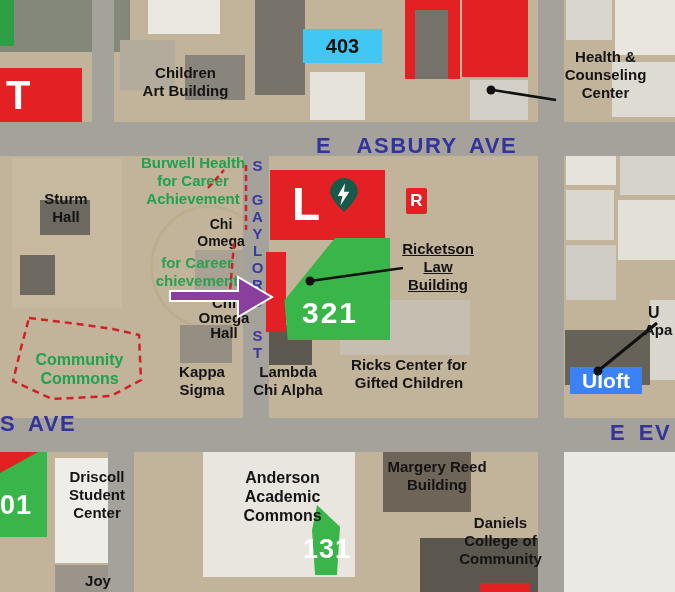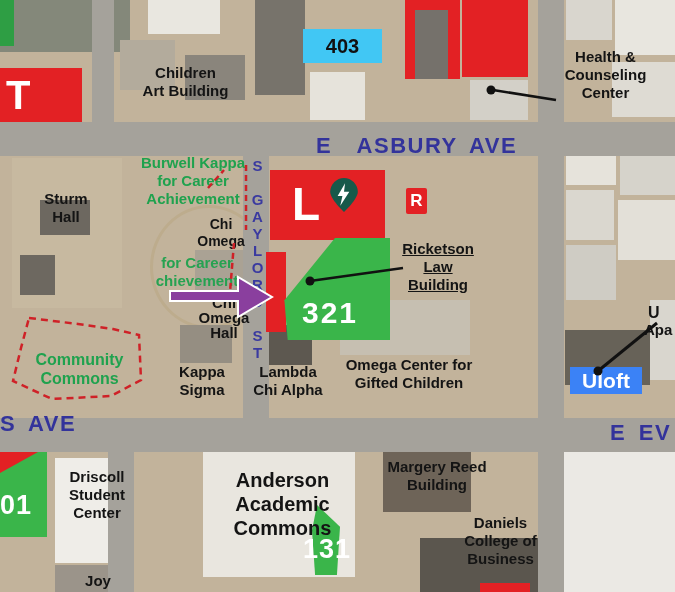--- a/index.html
+++ b/index.html
@@ -114,54 +114,54 @@
   <span class="street" style="left:316px;top:133px;">E  ASBURY AVE</span>
   <span class="street" style="left:0;top:411px;">S AVE</span>
   <span class="street" style="left:610px;top:420px;">E EV</span>
   <span class="vstreet" style="left:249px;top:157px;height:208px;">S GAYLORD ST</span>
 
   <div class="lbl" style="left:128px;top:64px;width:115px;">Children
 Art Building</div>
   <div class="lbl" style="left:543px;top:48px;width:125px;">Health &amp;
 Counseling
 Center</div>
-  <div class="lbl glbl" style="left:132px;top:154px;width:122px;">Burwell Kappa
+  <div class="lbl glbl" style="left:132px;top:154px;width:122px;">Burwell Health
 for Career
 Achievement</div>
   <div class="lbl" style="left:20px;top:190px;width:92px;">Sturm
 Hall</div>
   <div class="lbl" style="left:196px;top:216px;width:50px;font-size:14px;">Chi
 Omega</div>
   <div class="lbl glbl" style="left:145px;top:254px;width:104px;opacity:.95;">for Career
 chievement</div>
   <div class="lbl" style="left:394px;top:240px;width:88px;text-decoration:underline;">Ricketson
 Law
 Building</div>
   <div class="lbl" style="left:196px;top:295px;width:56px;line-height:1.0;">Chi
 Omega
 Hall</div>
   <div class="lbl glbl" style="left:22px;top:350px;width:115px;font-size:16px;">Community
 Commons</div>
   <div class="lbl" style="left:172px;top:363px;width:60px;">Kappa
 Sigma</div>
   <div class="lbl" style="left:248px;top:363px;width:80px;">Lambda
 Chi Alpha</div>
-  <div class="lbl" style="left:345px;top:356px;width:128px;">Omega Center for
+  <div class="lbl" style="left:345px;top:356px;width:128px;">Ricks Center for
 Gifted Children</div>
   <div class="lbl" style="left:52px;top:468px;width:90px;">Driscoll
 Student
 Center</div>
-  <div class="lbl" style="left:215px;top:468px;width:135px;font-size:20px;text-align:center;">Anderson
+  <div class="lbl" style="left:215px;top:468px;width:135px;font-size:16px;text-align:center;">Anderson
 Academic
 Commons</div>
   <div class="lbl" style="left:378px;top:458px;width:118px;">Margery Reed
 Building</div>
   <div class="lbl" style="left:448px;top:514px;width:105px;">Daniels
 College of
-Business</div>
+Community</div>
   <div class="lbl" style="left:78px;top:572px;width:40px;">Joy</div>
   <div class="lbl" style="left:648px;top:303px;width:30px;text-align:left;font-size:16px;">U</div>
   <div class="lbl" style="left:644px;top:321px;width:34px;text-align:left;">Apa</div>
 
   <svg class="svglayer" width="675" height="592" viewBox="0 0 675 592">
 
     <line x1="493" y1="90" x2="556" y2="100" stroke="#111" stroke-width="2.5"></line>
     <circle cx="491" cy="90" r="4.5" fill="#111"></circle>
 
     <line x1="310" y1="281" x2="403" y2="268" stroke="#111" stroke-width="2.5"></line>

